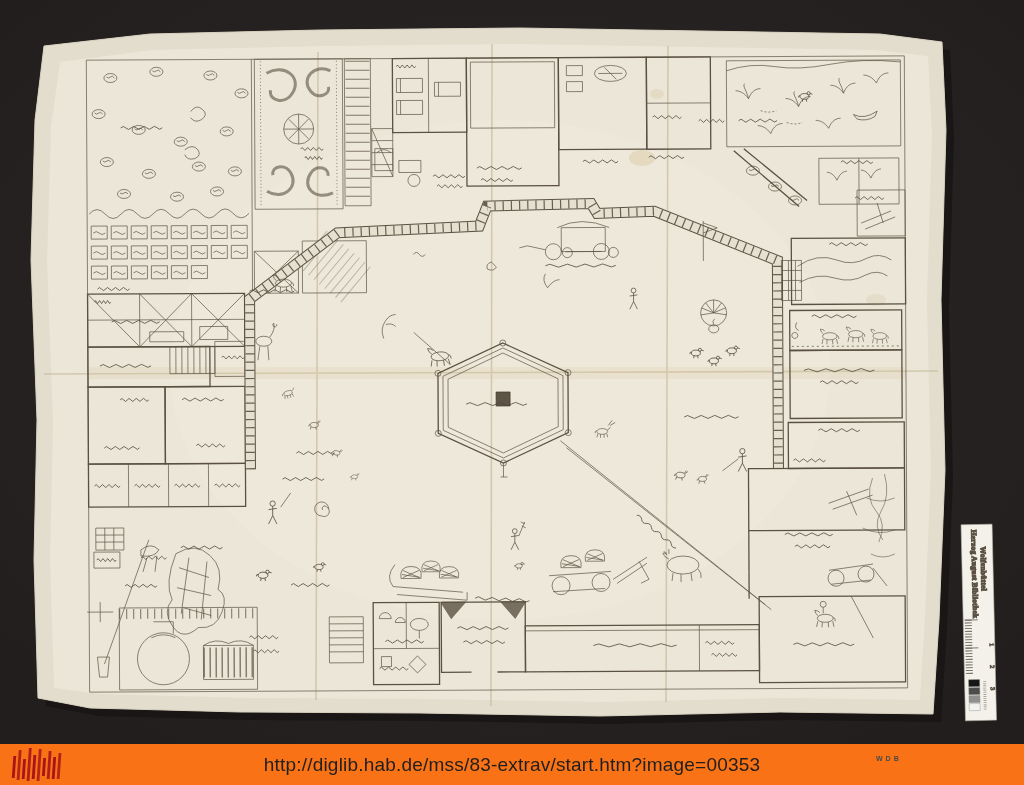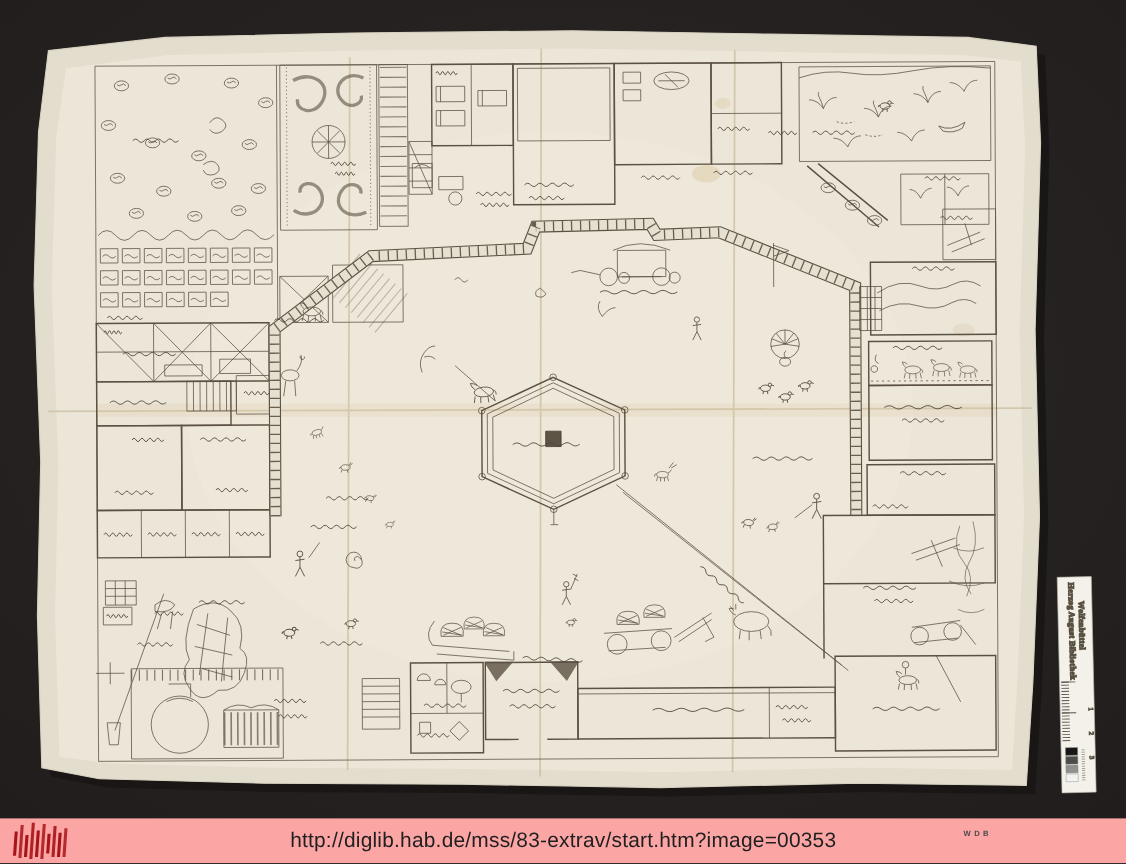--- a/index.html
+++ b/index.html
@@ -476,21 +476,21 @@
         <rect x="966" y="682" width="11" height="7" fill="#161616"></rect>
         <rect x="966" y="690" width="11" height="7" fill="#4c4c4c"></rect>
         <rect x="966" y="698" width="11" height="7" fill="#909090"></rect>
         <rect x="966" y="706" width="11" height="7" fill="#f2f2ef"></rect>
       </g>
       <line x1="982" y1="684" x2="982" y2="712" stroke="#8d8a82" stroke-width="3" stroke-dasharray="0.7 1.4"></line>
     </g>
   </g>
 </svg>
 
-<div class="bottom-bar" style="background: #fca5a5;">
+<div class="bottom-bar" style="background: #f97316;">
   <svg class="hab-logo" width="54" height="37" viewBox="0 0 54 37">
     <g transform="skewX(-4)" fill="#a81419">
       <rect x="3" y="9" width="2.8" height="22"></rect>
       <rect x="8" y="3" width="2.8" height="30" opacity=".85"></rect>
       <rect x="13" y="12" width="2.8" height="20"></rect>
       <rect x="18" y="1" width="2.8" height="33" opacity=".9"></rect>
       <rect x="23" y="8" width="2.8" height="24"></rect>
       <rect x="28" y="2" width="2.8" height="32" opacity=".85"></rect>
       <rect x="33" y="11" width="2.8" height="18"></rect>
       <rect x="38" y="4" width="2.8" height="28" opacity=".9"></rect>

